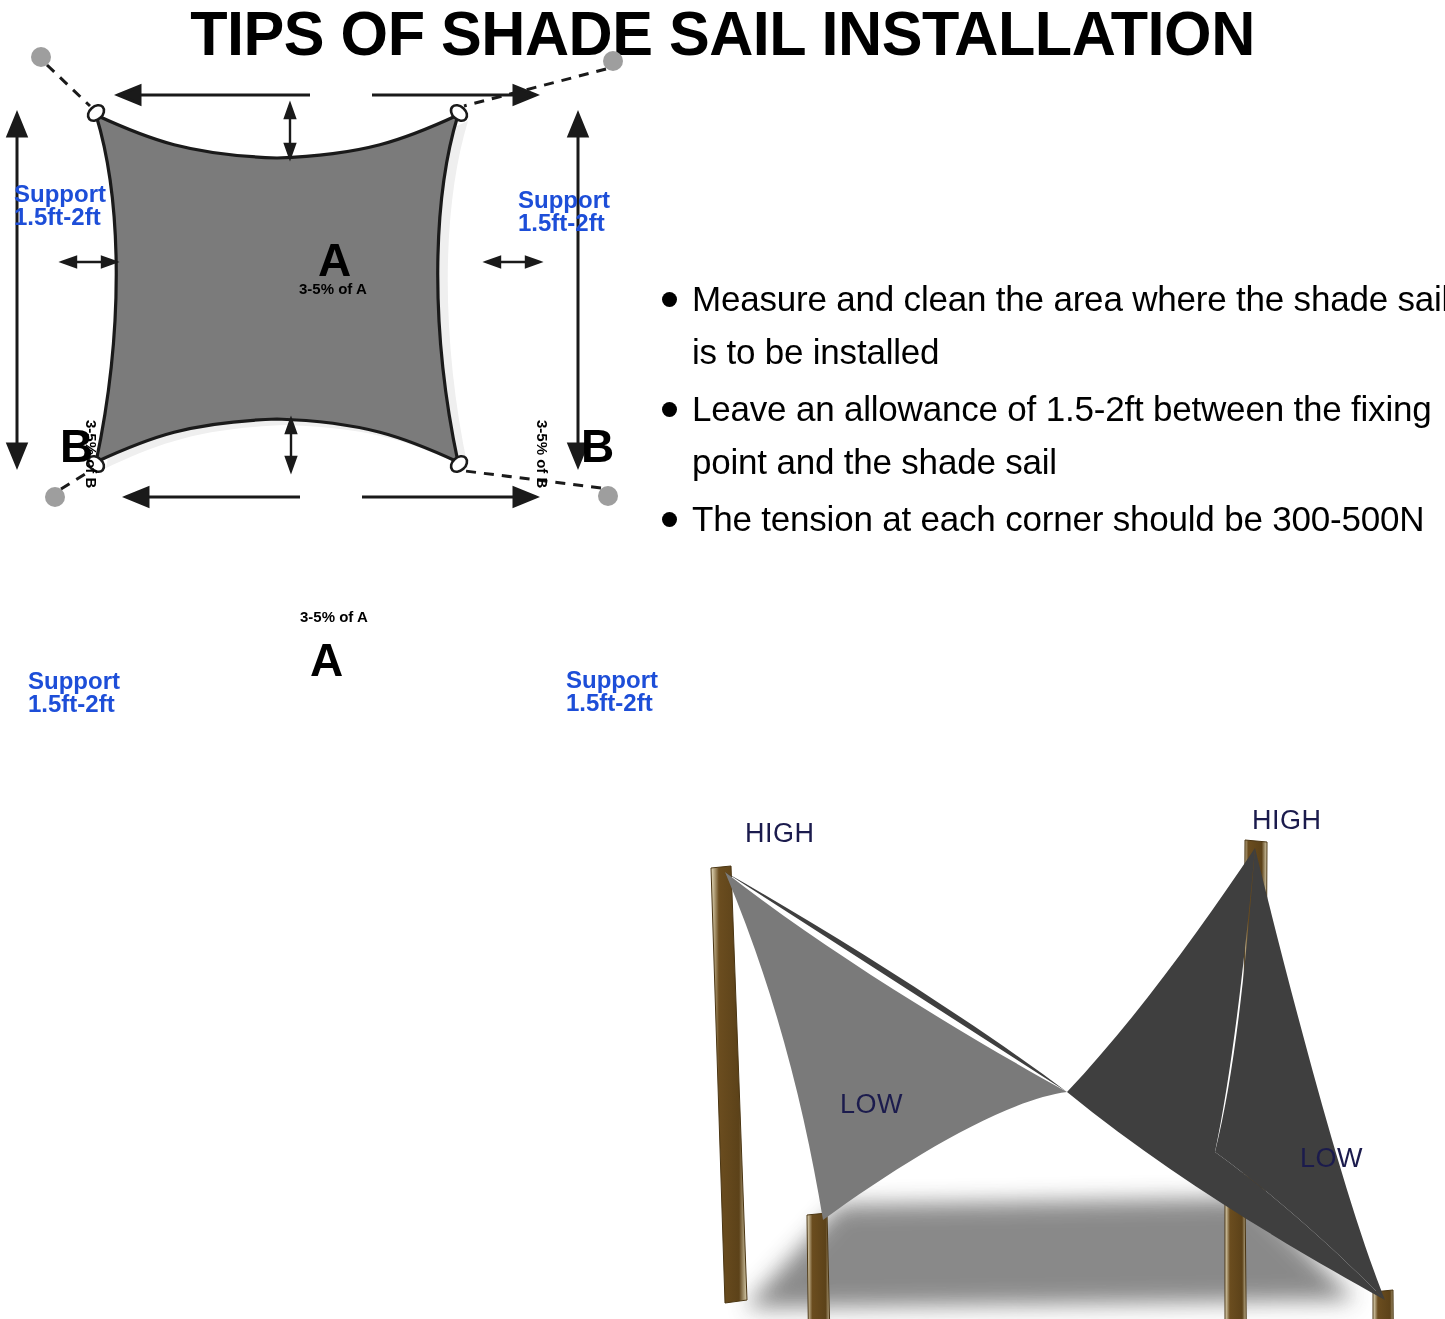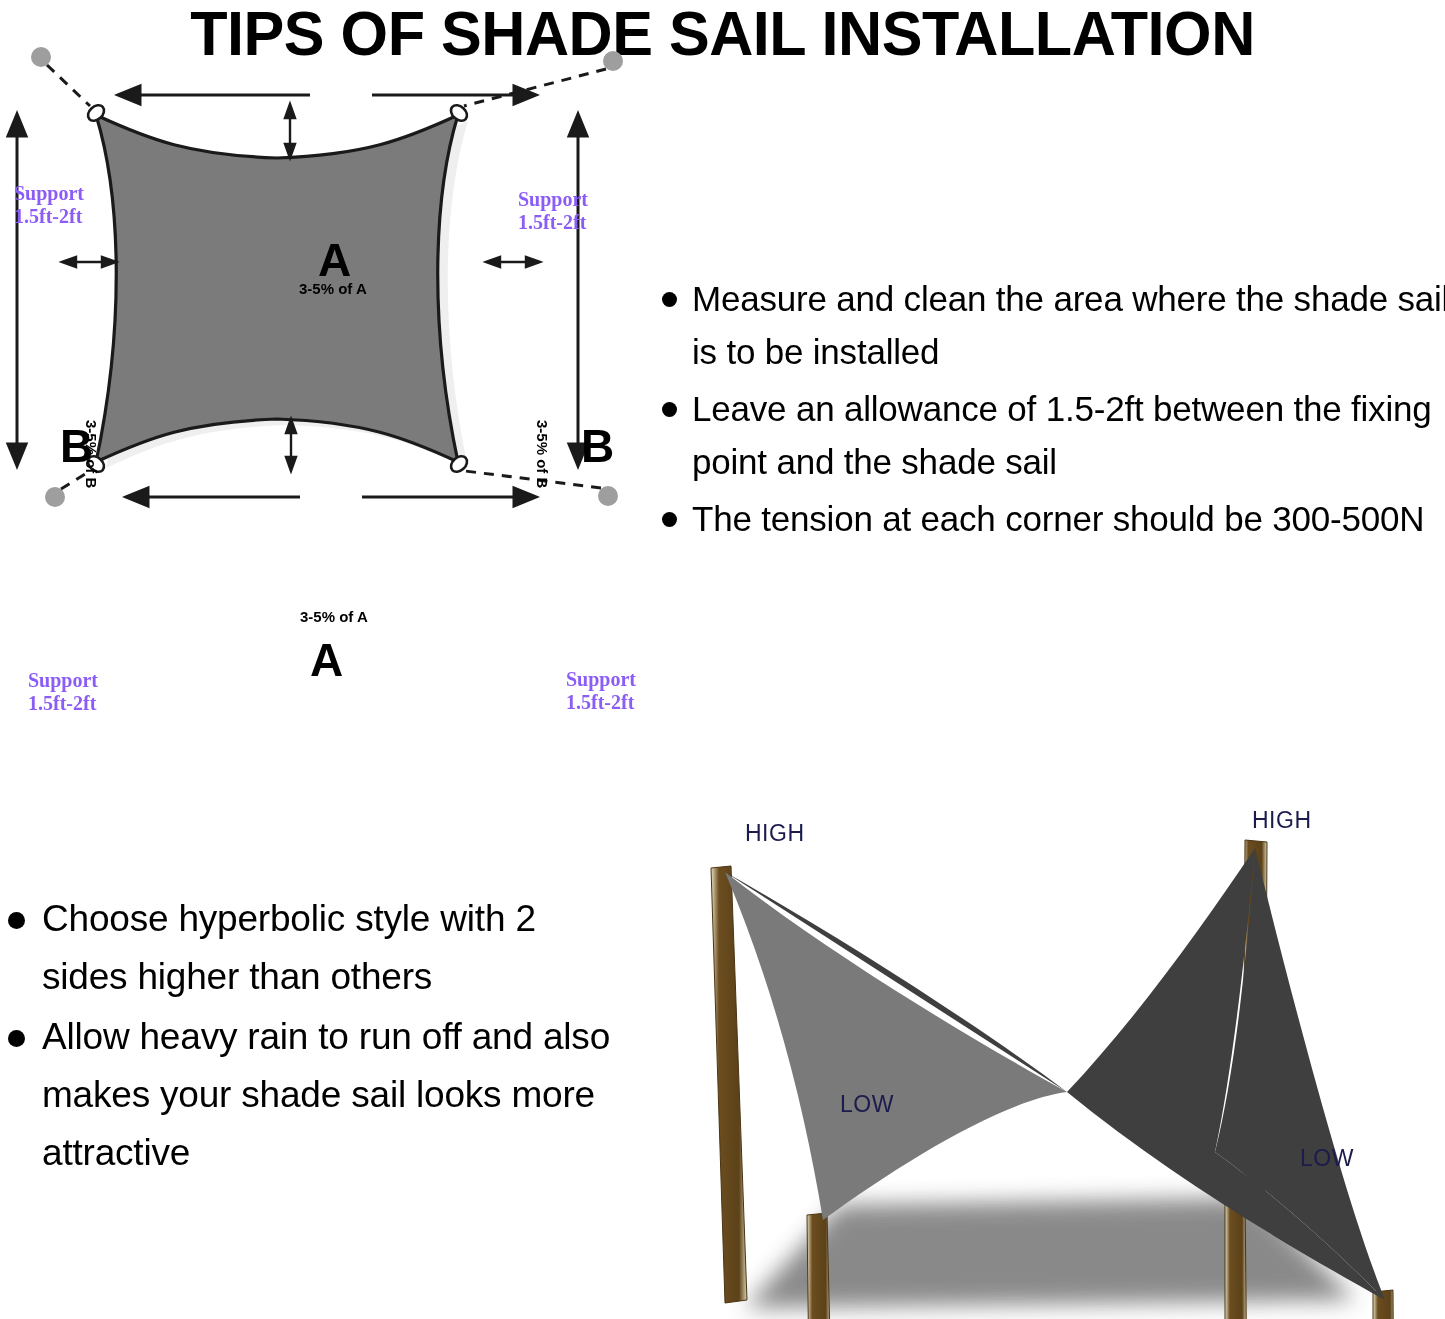--- a/index.html
+++ b/index.html
@@ -23,23 +23,23 @@
     white-space:nowrap;
     color:#000;
   }
 
   
   .diagram-top{position:absolute;left:0;top:160;width:660px;height:580px;}
   .diagram-top svg{display:block;}
 
   .sup-label{
     position:absolute;
-    font-family:Liberation Serif, serif;
-    font-size:20px;font-weight:600;line-height:23px;
-    color:#8b5cf6;white-space:nowrap;
+    font-family:Liberation Sans, sans-serif;
+    font-size:24px;font-weight:600;line-height:23px;
+    color:#1d4ed8;white-space:nowrap;
   }
   #sup-tl{left:14px;top:182px;}
   #sup-tr{left:518px;top:188px;}
   #sup-bl{left:28px;top:669px;}
   #sup-br{left:566px;top:668px;}
 
   .dim-letter{
     position:absolute;
     font-family:"Liberation Sans", sans-serif;
     font-weight:bold;font-size:46px;line-height:46px;color:#000;
@@ -91,21 +91,21 @@
   }
   #bullets-left li::before{width:17px;height:17px;left:8px;top:22px;}
 
   
   .diagram-bot{position:absolute;left:655px;top:780px;width:790px;height:539px;}
   .diagram-bot svg{display:block;}
 
   .hl-label{
     position:absolute;
     font-family:"Liberation Sans", sans-serif;
-    font-size:23px;line-height:30px;font-weight:400;
+    font-size:27px;line-height:30px;font-weight:400;
     color:#1b1b4d;white-space:nowrap;letter-spacing:0.5px;
   }
   #lbl-high-l{left:745px;top:818px;}
   #lbl-high-r{left:1252px;top:805px;}
   #lbl-low-l{left:840px;top:1089px;}
   #lbl-low-r{left:1300px;top:1143px;}
 </style>
 </head>
 <body>
 
@@ -226,24 +226,20 @@
   <div class="pct" id="pct-a-bot">3-5% of A</div>
   <div class="pct" id="pct-b-left">3-5% of B</div>
   <div class="pct" id="pct-b-right">3-5% of B</div>
 
   <ul class="bullets" id="bullets-right">
     <li>Measure and clean the area where the shade sail is to be installed</li>
     <li>Leave an allowance of 1.5-2ft between the fixing point and the shade sail</li>
     <li>The tension at each corner should be 300-500N</li>
   </ul>
 
-  <ul class="bullets" id="bullets-left">
-    <li>Choose hyperbolic style with 2 sides higher than others</li>
-    <li>Allow heavy rain to run off and also makes your shade sail looks more attractive</li>
-  </ul>
 
   <div class="diagram-bot">
     <svg width="790" height="539" viewBox="0 0 790 539" xmlns="http://www.w3.org/2000/svg">
       <defs>
         <filter id="softshadow" x="-25%" y="-60%" width="150%" height="240%">
           <feGaussianBlur stdDeviation="11"></feGaussianBlur>
         </filter>
         <linearGradient id="woodgrad" x1="0" y1="0" x2="1" y2="0">
           <stop offset="0%" stop-color="#e8dfc0"></stop>
           <stop offset="22%" stop-color="#6b4d1f"></stop>

